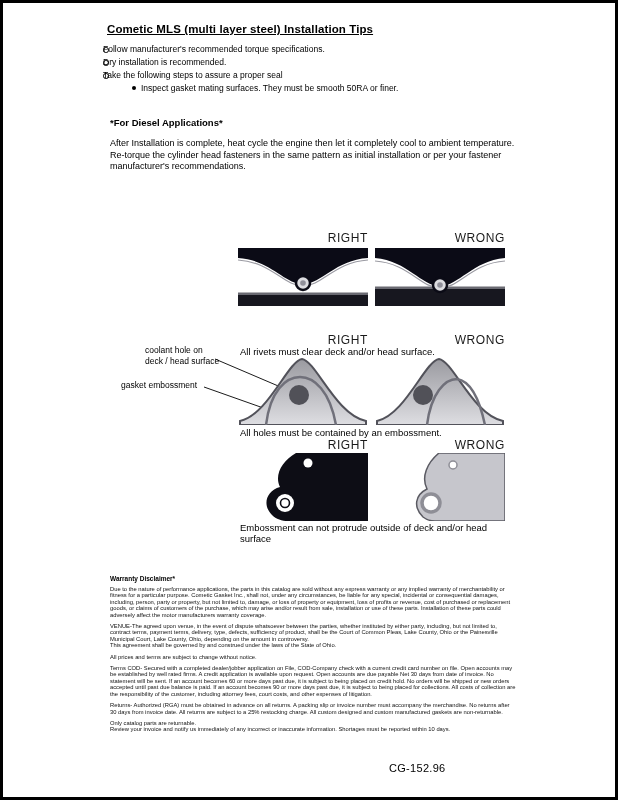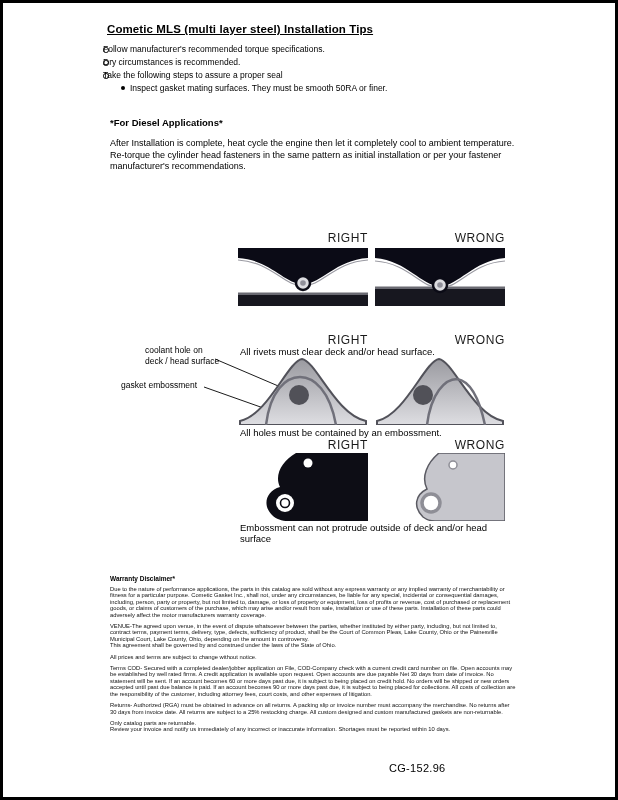--- a/index.html
+++ b/index.html
@@ -19,21 +19,21 @@
   .bullets {
     position: absolute; top: 42px; left: 100px;
     list-style: none; font-size: 8.5px; line-height: 9px;
   }
   .bullets li { position: relative; margin-bottom: 4px; }
   li.b1 { }
   li.b1::before {
     content: ""; position: absolute; left: 0; top: 2px;
     width: 3.5px; height: 3.5px; border: 1px solid #000; border-radius: 50%;
   }
-  li.b2 { margin-left: 18px; padding-left: 9px; }
+  li.b2 { margin-left: 29px; padding-left: 9px; }
   li.b2::before {
     content: ""; position: absolute; left: 0; top: 2.2px;
     width: 4px; height: 4px; background: #000; border-radius: 50%;
   }
   .diesel { position: absolute; top: 114px; left: 107px; width: 420px; }
   .diesel h2 { font-size: 9.5px; font-weight: bold; margin-bottom: 10px; }
   .diesel p { font-size: 9px; line-height: 11.5px; margin-bottom: 8px; }
 
   .hdr {
     position: absolute; width: 130px; text-align: right;
@@ -54,21 +54,21 @@
 </style>
 </head>
 <body>
 
 <div class="page">
 
   <h1 class="title">Cometic MLS (multi layer steel) Installation Tips</h1>
 
   <ul class="bullets">
     <li class="b1">Follow manufacturer's recommended torque specifications.</li>
-    <li class="b1">Dry circumstances is recommended.</li>
+    <li class="b1">Dry installation is recommended.</li>
     <li class="b1">Take the following steps to assure a proper seal</li>
     <li class="b2">Inspect gasket mating surfaces.  They must be smooth 50RA or finer.</li>
   </ul>
 
   <div class="diesel">
     <h2>*For Diesel Applications*</h2>
     <p>After Installation is complete, heat cycle the engine then let it completely cool to ambient temperature. Re-torque the cylinder head fasteners in the same pattern as initial installation or per your fastener manufacturer's recommendations.</p>
   </div>
 
   <div class="hdr" style="left:235px; top:228px;">RIGHT</div>

